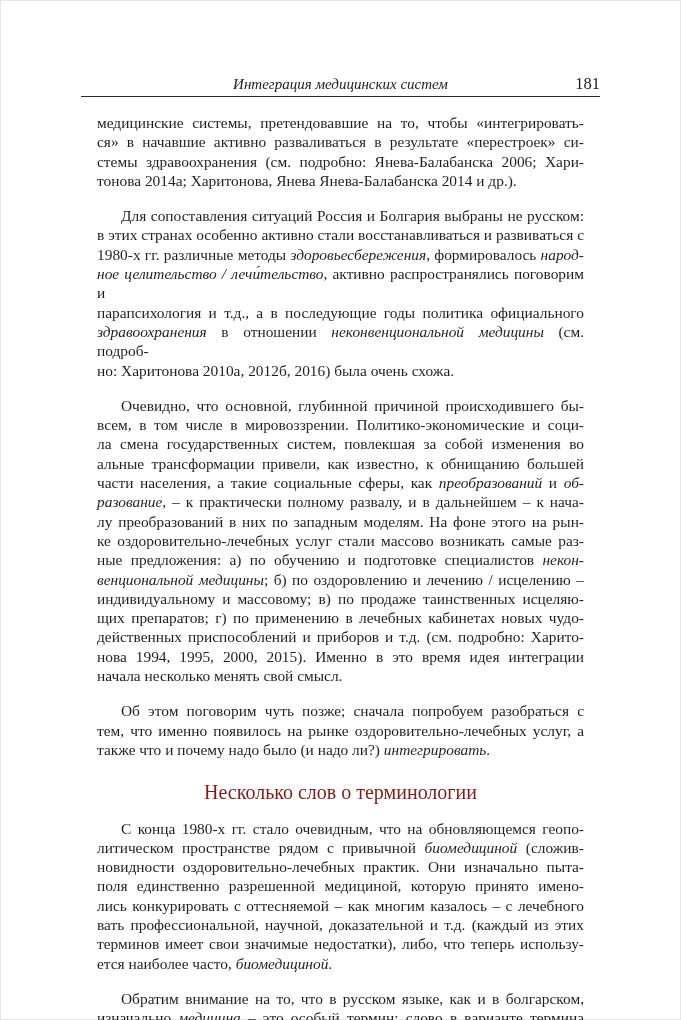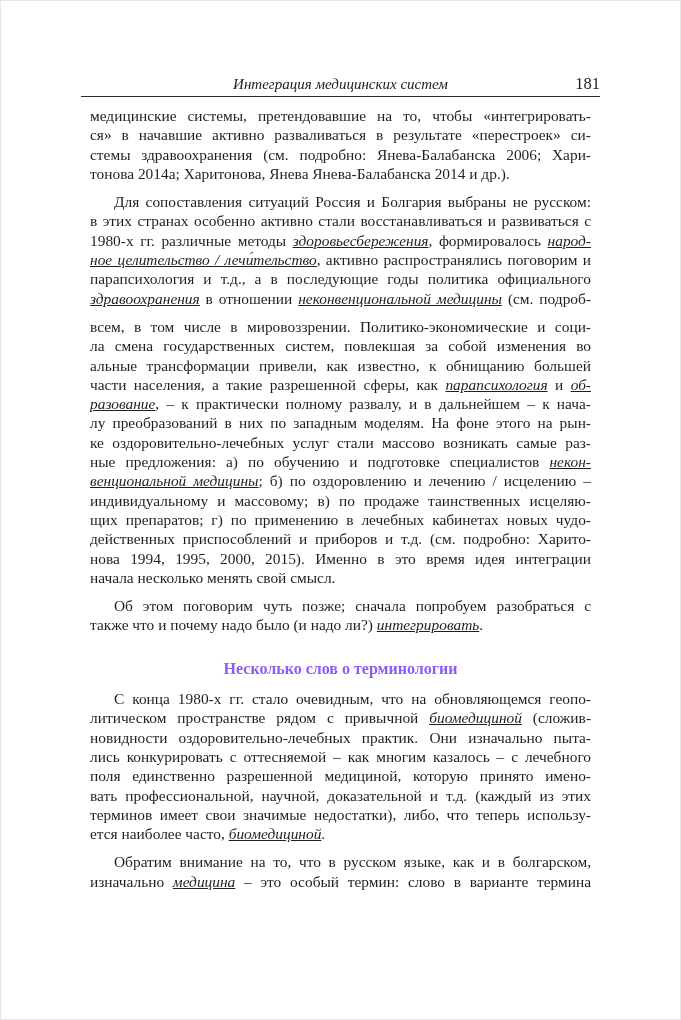--- a/index.html
+++ b/index.html
@@ -48,35 +48,35 @@
     border: 0;
     border-top: 1.6px solid #2b2b2b;
     height: 0;
   }
   .page-body {
     margin-top: 8px;
     font-size: 15.4px;
     line-height: 19.3px;
     color: #1f1f1f;
   }
-  .para { margin: 9px; }
+  .para { margin: 16px; }
   .line {
     text-align: justify;
     text-align-last: justify;
   }
   .line.last { text-align-last: left; }
   .para.indent .line.first { text-indent: 24px; }
-  .it { font-style: italic; text-decoration: underline; }
+  .it { font-style: italic; }
   .section-heading {
     margin: 24px 0 11px 0;
-    font-size: 16px;
+    font-size: 20px;
     line-height: 19.3px;
-    font-weight: bold;
+    font-weight: normal;
     text-align: center;
-    color: #8b5cf6;
+    color: #7f1d1d;
   }
 </style>
 </head>
 <body>
 
 <div class="page">
   <div class="text-block">
     <div class="running-head">
       <span class="rh-title">Интеграция медицинских систем</span>
       <span class="page-num">181</span>
@@ -89,48 +89,51 @@
           <div class="line"><span>стемы здравоохранения (см. подробно: Янева-Балабанска 2006; Хари-</span></div>
           <div class="line last"><span>тонова 2014а; Харитонова, Янева Янева-Балабанска 2014 и др.).</span></div>
         </div>
         <div class="para indent">
           <div class="line first"><span>Для сопоставления ситуаций Россия и Болгария выбраны не русском:</span></div>
           <div class="line"><span>в этих странах особенно активно стали восстанавливаться и развиваться с</span></div>
           <div class="line"><span>1980-х гг. различные методы </span><span class="it">здоровьесбережения</span><span>, формировалось </span><span class="it">народ-</span></div>
           <div class="line"><span class="it">ное целительство / лечи́тельство</span><span>, активно распространялись поговорим и</span></div>
           <div class="line"><span>парапсихология и т.д., а в последующие годы политика официального</span></div>
           <div class="line"><span class="it">здравоохранения</span><span> в отношении </span><span class="it">неконвенциональной медицины</span><span> (см. подроб-</span></div>
+          <div class="line last"><span>но: Харитонова 2010а, 2012б, 2016) была очень схожа.</span></div>
         </div>
         <div class="para indent">
+          <div class="line first"><span>Очевидно, что основной, глубинной причиной происходившего бы-</span></div>
           <div class="line"><span>всем, в том числе в мировоззрении. Политико-экономические и соци-</span></div>
           <div class="line"><span>ла смена государственных систем, повлекшая за собой изменения во</span></div>
           <div class="line"><span>альные трансформации привели, как известно, к обнищанию большей</span></div>
-          <div class="line"><span>части населения, а такие разрешенной сферы, как </span><span class="it">парапсихология</span><span> и </span><span class="it">об-</span></div>
+          <div class="line"><span>части населения, а такие социальные сферы, как </span><span class="it">преобразований</span><span> и </span><span class="it">об-</span></div>
           <div class="line"><span class="it">разование</span><span>, – к практически полному развалу, и в дальнейшем – к нача-</span></div>
           <div class="line"><span>лу преобразований в них по западным моделям. На фоне этого на рын-</span></div>
           <div class="line"><span>ке оздоровительно-лечебных услуг стали массово возникать самые раз-</span></div>
           <div class="line"><span>ные предложения: а) по обучению и подготовке специалистов </span><span class="it">некон-</span></div>
           <div class="line"><span class="it">венциональной медицины</span><span>; б) по оздоровлению и лечению / исцелению –</span></div>
           <div class="line"><span>индивидуальному и массовому; в) по продаже таинственных исцеляю-</span></div>
           <div class="line"><span>щих препаратов; г) по применению в лечебных кабинетах новых чудо-</span></div>
           <div class="line"><span>действенных приспособлений и приборов и т.д. (см. подробно: Харито-</span></div>
           <div class="line"><span>нова 1994, 1995, 2000, 2015). Именно в это время идея интеграции</span></div>
           <div class="line last"><span>начала несколько менять свой смысл.</span></div>
         </div>
         <div class="para indent">
           <div class="line first"><span>Об этом поговорим чуть позже; сначала попробуем разобраться с</span></div>
+          <div class="line"><span>тем, что именно появилось на рынке оздоровительно-лечебных услуг, а</span></div>
           <div class="line last"><span>также что и почему надо было (и надо ли?) </span><span class="it">интегрировать</span><span>.</span></div>
         </div>
         <h2 class="section-heading">Несколько слов о терминологии</h2>
         <div class="para indent">
           <div class="line first"><span>С конца 1980-х гг. стало очевидным, что на обновляющемся геопо-</span></div>
           <div class="line"><span>литическом пространстве рядом с привычной </span><span class="it">биомедициной</span><span> (сложив-</span></div>
           <div class="line"><span>новидности оздоровительно-лечебных практик. Они изначально пыта-</span></div>
+          <div class="line"><span>поля единственно разрешенной медициной, которую принято имено-</span></div>
           <div class="line"><span>лись конкурировать с оттесняемой – как многим казалось – с лечебного</span></div>
-          <div class="line"><span>поля единственно разрешенной медициной, которую принято имено-</span></div>
           <div class="line"><span>вать профессиональной, научной, доказательной и т.д. (каждый из этих</span></div>
           <div class="line"><span>терминов имеет свои значимые недостатки), либо, что теперь использу-</span></div>
           <div class="line last"><span>ется наиболее часто, </span><span class="it">биомедициной</span><span>.</span></div>
         </div>
         <div class="para indent">
           <div class="line first"><span>Обратим внимание на то, что в русском языке, как и в болгарском,</span></div>
           <div class="line"><span>изначально </span><span class="it">медицина</span><span> – это особый термин: слово в варианте термина</span></div>
         </div>
       </main>
   </div>

